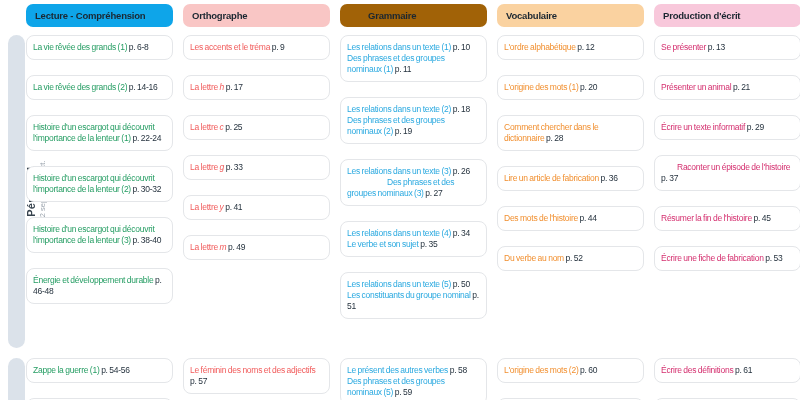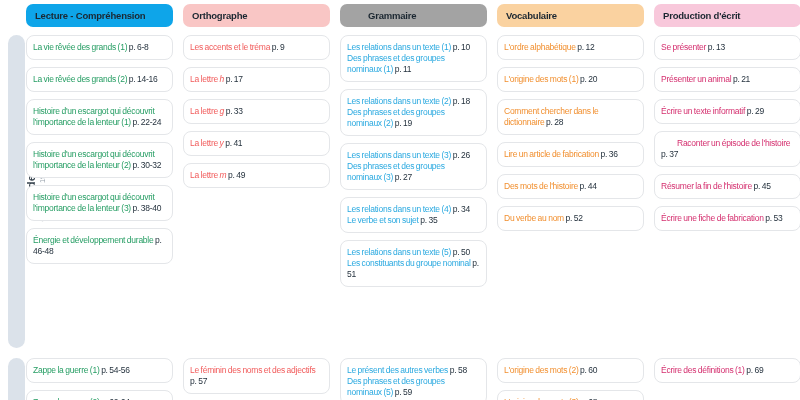--- a/index.html
+++ b/index.html
@@ -22,21 +22,21 @@
   .main { position:absolute; left:26px; top:4px; width:776px; }
   .headers { display:flex; gap:10px; }
   .header {
     width:147px; height:23px; box-sizing:border-box; flex:none;
     border-radius:7px; display:flex; align-items:center; padding:0 9px;
     font-size:9.5px; font-weight:700; letter-spacing:-0.2px; color:#1b2731;
     white-space:nowrap; overflow:hidden;
   }
   .section { display:flex; gap:10px; align-items:flex-start; margin-top:8px; }
   .section-1 { height:315px; overflow:hidden; }
-  .col { width:147px; flex:none; box-sizing:border-box; display:flex; flex-direction:column; gap:7px; }
+  .col { width:147px; flex:none; box-sizing:border-box; display:flex; flex-direction:column; gap:15px; }
   .card {
     box-sizing:border-box; width:100%;
     background:#ffffff; border:1px solid #e4e6e9; border-radius:8px;
     padding:6px; font-size:8.5px; line-height:11px;
     letter-spacing:-0.25px; word-spacing:-0.5px;
   }
   .card span { font-weight:400; }
 </style>
 </head>
 <body style="background: rgb(255, 255, 255);">
@@ -46,44 +46,45 @@
 
 <div class="period-label-wrap">
   <div class="period-name" style="color: rgb(55, 67, 78);">Période 1</div>
   <div class="period-dates" style="color: rgb(154, 163, 173);">02 sept. → 19 oct.</div>
 </div>
 
 <div class="main">
   <div class="headers" id="headers">
       <div class="header" style="background: #0ea5e9; color: rgb(27, 39, 49);">Lecture - Compréhension</div>
       <div class="header" style="background: rgb(249, 198, 197); color: rgb(27, 39, 49);">Orthographe</div>
-      <div class="header" style="background: #a3a3a3; color: rgb(27, 39, 49); padding-left: 28px;">Grammaire</div>
+      <div class="header" style="background: #a16207; color: rgb(27, 39, 49); padding-left: 28px;">Grammaire</div>
       <div class="header" style="background: rgb(250, 210, 160); color: rgb(27, 39, 49);">Vocabulaire</div>
       <div class="header" style="background: rgb(248, 200, 219); color: rgb(27, 39, 49);">Production d'écrit</div>
     </div>
   <div class="section section-1" id="section1">
       <div class="col">
         <div class="card"><span style="color: rgb(37, 157, 99);">La vie rêvée des grands (1)</span><span style="color: rgb(38, 51, 63);"> p. 6-8</span></div>
         <div class="card"><span style="color: rgb(37, 157, 99);">La vie rêvée des grands (2)</span><span style="color: rgb(38, 51, 63);"> p. 14-16</span></div>
         <div class="card"><span style="color: rgb(37, 157, 99);">Histoire d'un escargot qui découvrit l'importance de la lenteur (1)</span><span style="color: rgb(38, 51, 63);"> p. 22-24</span></div>
         <div class="card"><span style="color: rgb(37, 157, 99);">Histoire d'un escargot qui découvrit l'importance de la lenteur (2)</span><span style="color: rgb(38, 51, 63);"> p. 30-32</span></div>
         <div class="card"><span style="color: rgb(37, 157, 99);">Histoire d'un escargot qui découvrit l'importance de la lenteur (3)</span><span style="color: rgb(38, 51, 63);"> p. 38-40</span></div>
         <div class="card"><span style="color: rgb(37, 157, 99);">Énergie et développement durable</span><span style="color: rgb(38, 51, 63);"> p. 46-48</span></div>
       </div>
       <div class="col">
         <div class="card"><span style="color: rgb(241, 91, 91);">Les accents et le tréma</span><span style="color: rgb(38, 51, 63); text-align: center;"> p. 9</span></div>
         <div class="card"><span style="color: rgb(241, 91, 91);">La lettre </span><span style="color: rgb(241, 91, 91); font-style: italic;">h</span><span style="color: rgb(38, 51, 63);"> p. 17</span></div>
+        <div class="card"><span style="color: rgb(241, 91, 91);">La lettre </span><span style="color: rgb(241, 91, 91); font-style: italic;">c</span><span style="color: rgb(38, 51, 63);"> p. 25</span></div>
         <div class="card"><span style="color: rgb(241, 91, 91);">La lettre </span><span style="color: rgb(241, 91, 91); font-style: italic;">g</span><span style="color: rgb(38, 51, 63);"> p. 33</span></div>
         <div class="card"><span style="color: rgb(241, 91, 91);">La lettre </span><span style="color: rgb(241, 91, 91); font-style: italic;">y</span><span style="color: rgb(38, 51, 63);"> p. 41</span></div>
         <div class="card"><span style="color: rgb(241, 91, 91);">La lettre </span><span style="color: rgb(241, 91, 91); font-style: italic;">m</span><span style="color: rgb(38, 51, 63);"> p. 49</span></div>
       </div>
       <div class="col">
         <div class="card"><span style="color: rgb(42, 169, 224);">Les relations dans un texte (1)</span><span style="color: rgb(38, 51, 63);"> p. 10 </span><span style="color: rgb(42, 169, 224);">Des phrases et des groupes nominaux (1)</span><span style="color: rgb(38, 51, 63);"> p. 11</span></div>
         <div class="card"><span style="color: rgb(42, 169, 224);">Les relations dans un texte (2)</span><span style="color: rgb(38, 51, 63);"> p. 18 </span><span style="color: rgb(42, 169, 224);">Des phrases et des groupes nominaux (2)</span><span style="color: rgb(38, 51, 63);"> p. 19</span></div>
-        <div class="card"><span style="color: rgb(42, 169, 224);">Les relations dans un texte (3)</span><span style="color: rgb(38, 51, 63);"> p. 26 </span><span style="color: rgb(42, 169, 224);">Des phrases et des groupes nominaux (3)</span><span style="color: rgb(38, 51, 63); margin-top: 48px;"> p. 27</span></div>
+        <div class="card"><span style="color: rgb(42, 169, 224);">Les relations dans un texte (3)</span><span style="color: rgb(38, 51, 63);"> p. 26 </span><span style="color: rgb(42, 169, 224); margin-left: 40px;">Des phrases et des groupes nominaux (3)</span><span style="color: rgb(38, 51, 63); margin-top: 48px;"> p. 27</span></div>
         <div class="card"><span style="color: rgb(42, 169, 224);">Les relations dans un texte (4)</span><span style="color: rgb(38, 51, 63);"> p. 34 </span><span style="color: rgb(42, 169, 224);">Le verbe et son sujet</span><span style="color: rgb(38, 51, 63);"> p. 35</span></div>
         <div class="card"><span style="color: rgb(42, 169, 224); text-align: right;">Les relations dans un texte (5)</span><span style="color: rgb(38, 51, 63);"> p. 50 </span><span style="color: rgb(42, 169, 224);">Les constituants du groupe nominal</span><span style="color: rgb(38, 51, 63);"> p. 51</span></div>
       </div>
       <div class="col">
         <div class="card"><span style="color: rgb(241, 143, 47);">L'ordre alphabétique</span><span style="color: rgb(38, 51, 63);"> p. 12</span></div>
         <div class="card"><span style="color: rgb(241, 143, 47);">L'origine des mots (1)</span><span style="color: rgb(38, 51, 63);"> p. 20</span></div>
         <div class="card"><span style="color: rgb(241, 143, 47);">Comment chercher dans le dictionnaire</span><span style="color: rgb(38, 51, 63);"> p. 28</span></div>
         <div class="card"><span style="color: rgb(241, 143, 47);">Lire un article de fabrication</span><span style="color: rgb(38, 51, 63);"> p. 36</span></div>
         <div class="card"><span style="color: rgb(241, 143, 47);">Des mots de l'histoire</span><span style="color: rgb(38, 51, 63);"> p. 44</span></div>
         <div class="card"><span style="color: rgb(241, 143, 47);">Du verbe au nom</span><span style="color: rgb(38, 51, 63);"> p. 52</span></div>
@@ -106,16 +107,17 @@
         <div class="card"><span style="color: rgb(241, 91, 91);">Le féminin des noms et des adjectifs</span><span style="color: rgb(38, 51, 63);"> p. 57</span></div>
       </div>
       <div class="col">
         <div class="card"><span style="color: rgb(42, 169, 224);">Le présent des autres verbes</span><span style="color: rgb(38, 51, 63);"> p. 58 </span><span style="color: rgb(42, 169, 224);">Des phrases et des groupes nominaux (5)</span><span style="color: rgb(38, 51, 63);"> p. 59</span></div>
       </div>
       <div class="col">
         <div class="card"><span style="color: rgb(241, 143, 47);">L'origine des mots (2)</span><span style="color: rgb(38, 51, 63);"> p. 60</span></div>
         <div class="card"><span style="color: rgb(241, 143, 47);">L'origine des mots (3)</span><span style="color: rgb(38, 51, 63);"> p. 68</span></div>
       </div>
       <div class="col">
+        <div class="card"><span style="color: rgb(212, 46, 110);">Écrire des définitions</span><span style="color: rgb(38, 51, 63);"> p. 61</span></div>
         <div class="card"><span style="color: rgb(212, 46, 110);">Écrire des définitions (1)</span><span style="color: rgb(38, 51, 63);"> p. 69</span></div>
       </div>
     </div>
 </div>
 
 </body></html>

